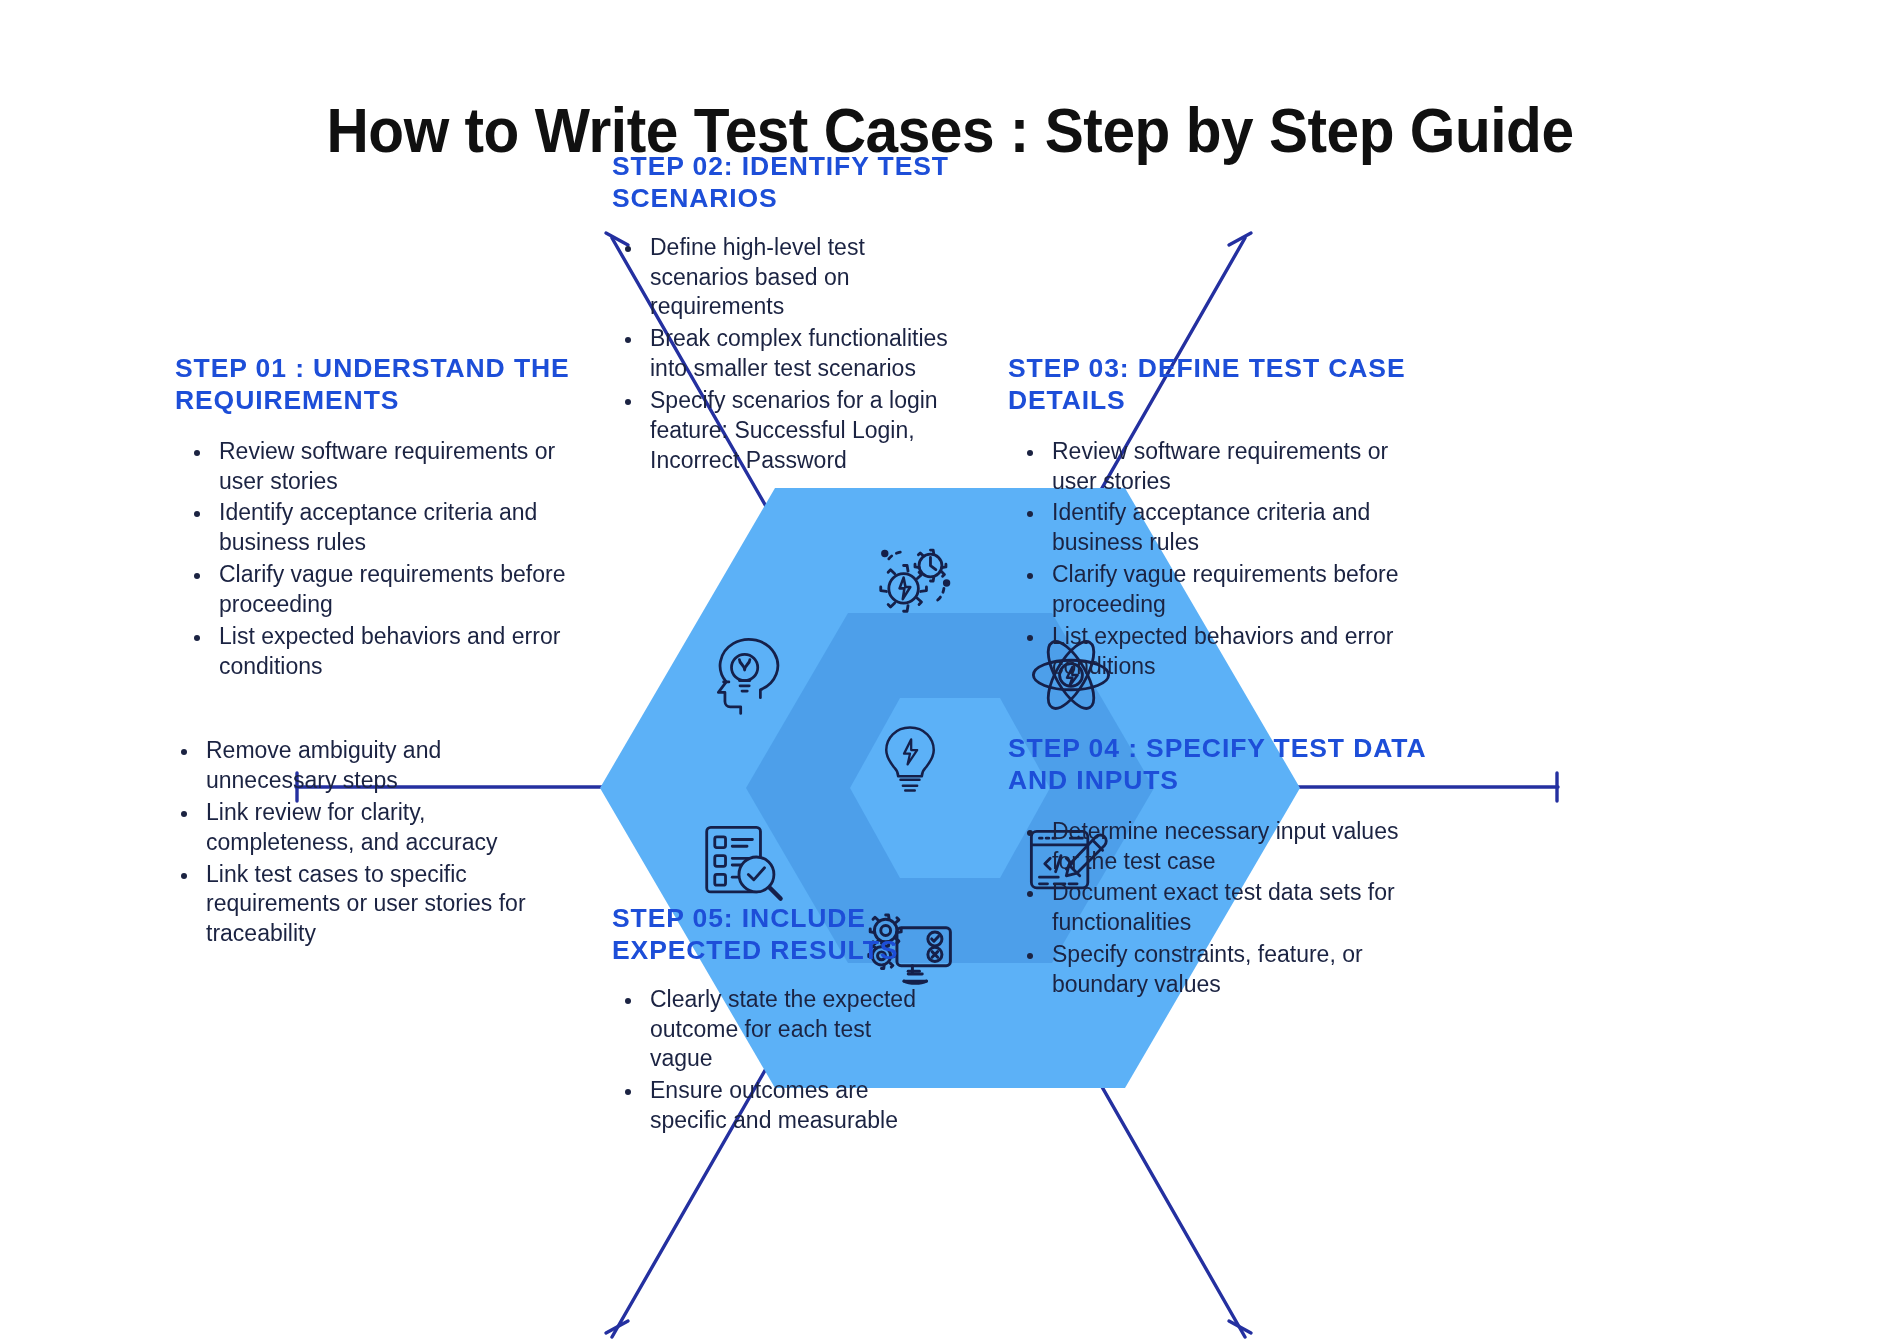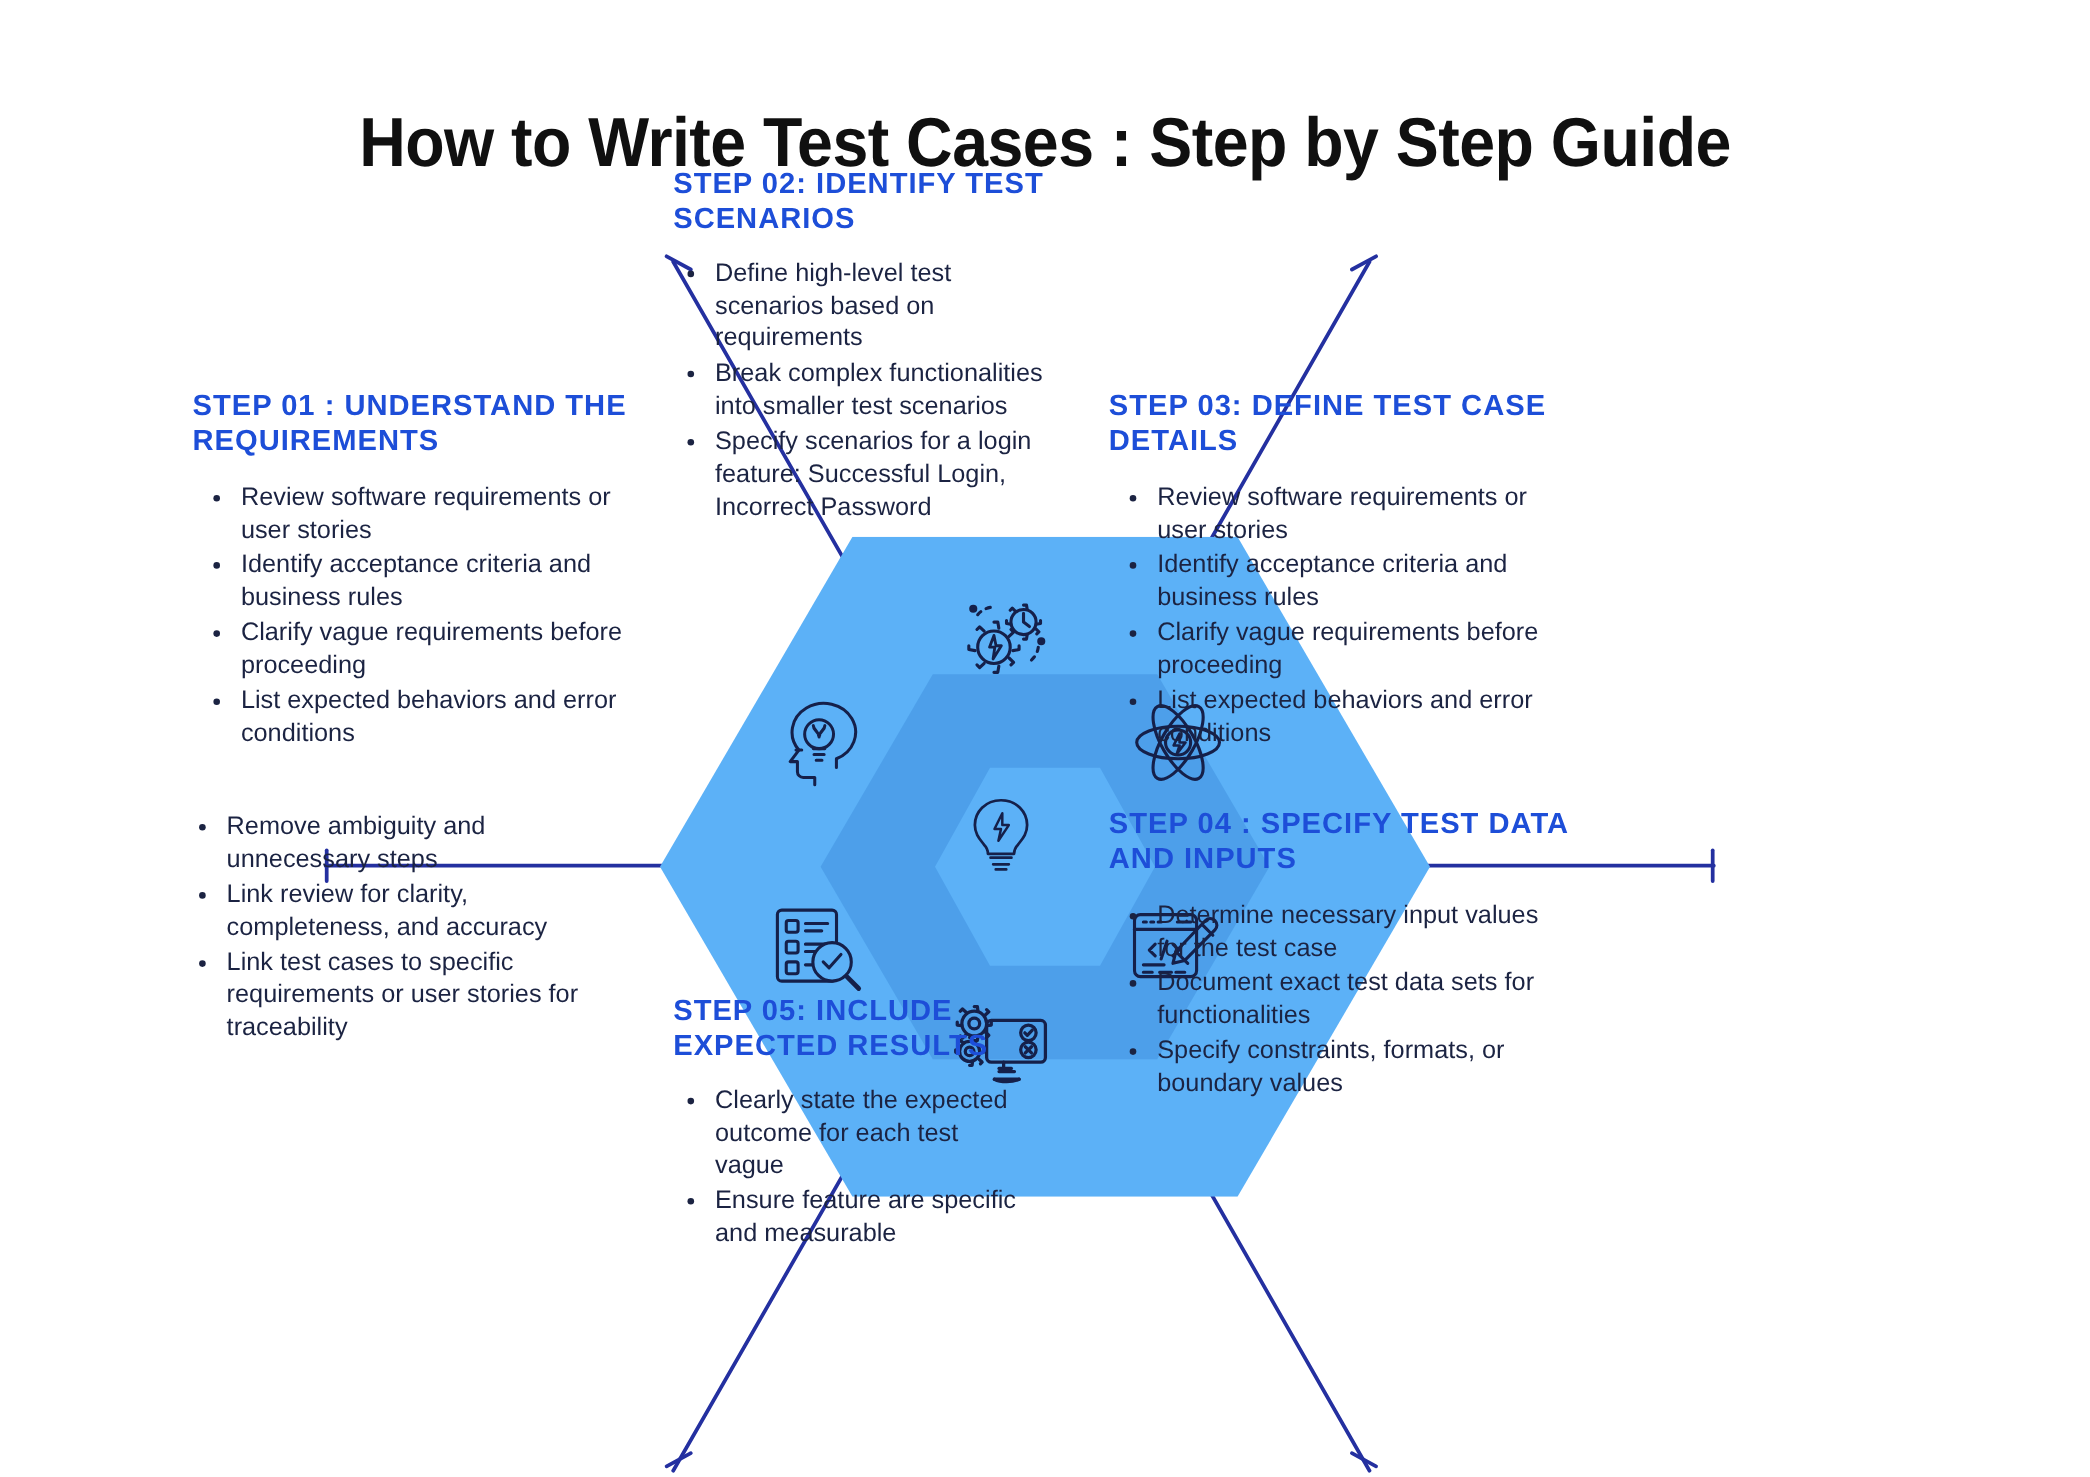--- a/index.html
+++ b/index.html
@@ -235,29 +235,29 @@
       <li>Clarify vague requirements before proceeding</li>
       <li>List expected behaviors and error conditions</li>
     </ul>
   </div>
 
   <div id="b4" class="block">
     <div class="blk-head">STEP 04 : SPECIFY TEST DATA AND INPUTS</div>
     <ul class="blk-list">
       <li>Determine necessary input values for the test case</li>
       <li>Document exact test data sets for functionalities</li>
-      <li>Specify constraints, formats, or boundary values</li>
+      <li>Specify constraints, feature, or boundary values</li>
     </ul>
   </div>
 
   <div id="b5" class="block">
     <div class="blk-head">STEP 05: INCLUDE EXPECTED RESULTS</div>
     <ul class="blk-list">
       <li>Clearly state the expected outcome for each test vague</li>
-      <li>Ensure feature are specific and measurable</li>
+      <li>Ensure outcomes are specific and measurable</li>
     </ul>
   </div>
 
   <div id="b6" class="block">
     <ul class="blk-list">
       <li>Remove ambiguity and unnecessary steps</li>
       <li>Link review for clarity, completeness, and accuracy</li>
       <li>Link test cases to specific requirements or user stories for traceability</li>
     </ul>
   </div>

